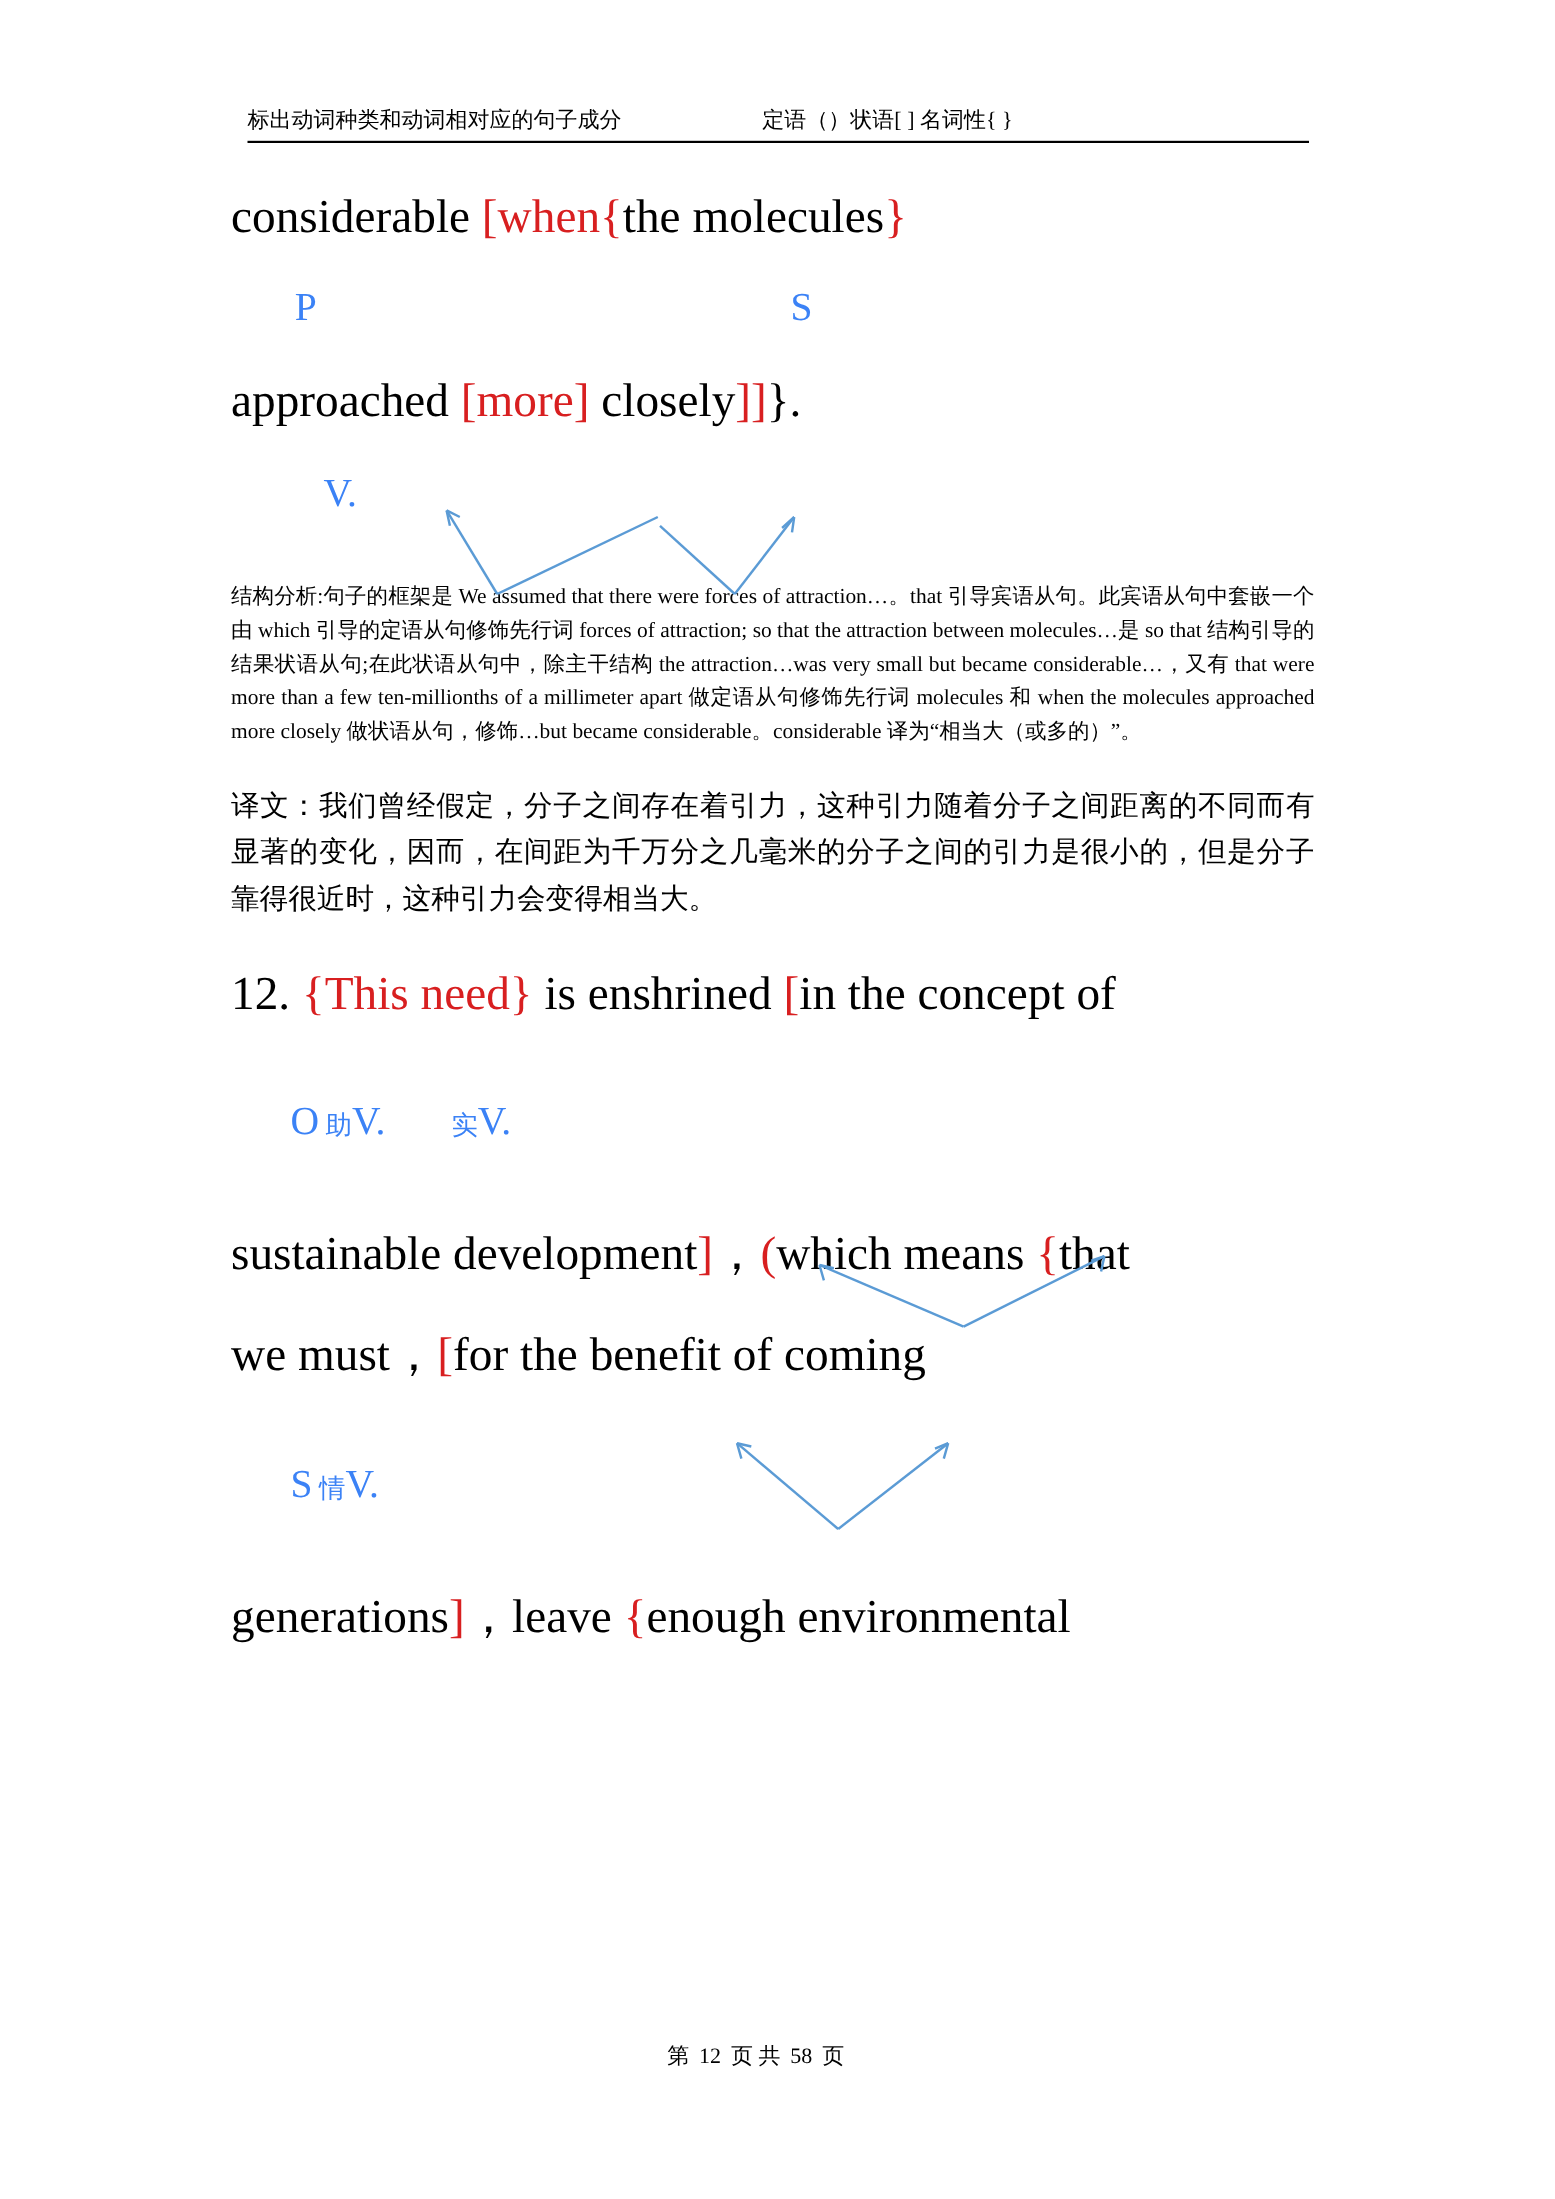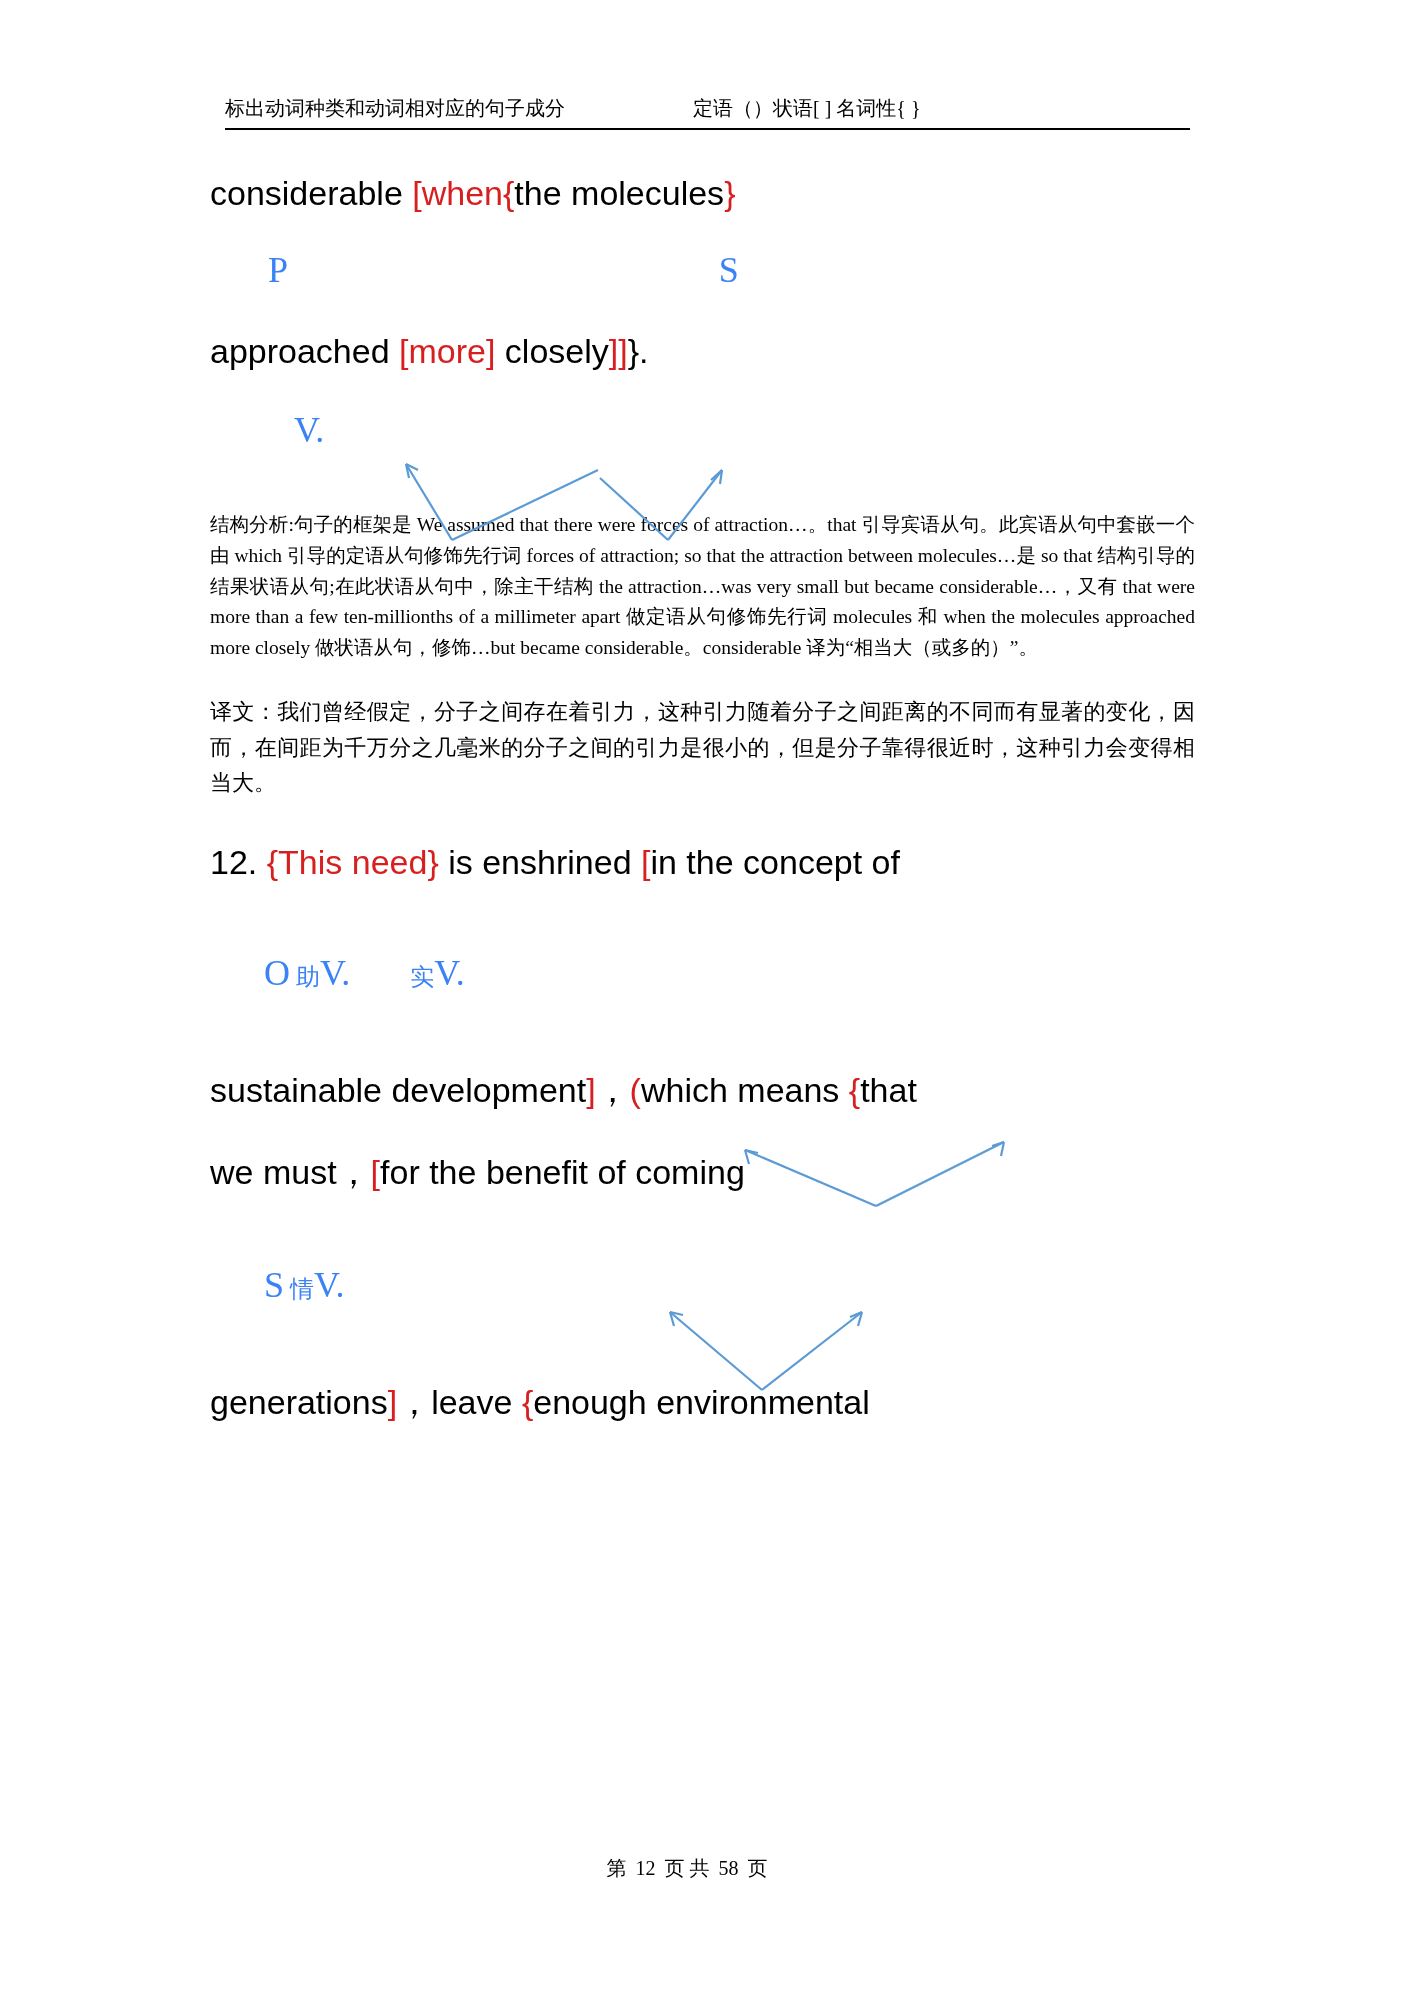--- a/index.html
+++ b/index.html
@@ -48,25 +48,25 @@
     background: #000;
   }
   
   .content {
     position: absolute;
     left: 210px;
     top: 160px;
     width: 1000px;
   }
   .big-line {
-    font-size: 34px;
+    font-size: 43px;
     line-height: 1.0;
     white-space: nowrap;
     margin: 0;
-    font-family: Liberation Sans, sans-serif;
+    font-family: Liberation Serif, serif;
   }
   .red { color: #d81f20; }
   .mark-row {
     font-size: 36px;
     color: #3b82f6;
     white-space: pre;
     font-family: "Liberation Serif", serif;
     line-height: 1.0;
   }
   .mark-small {
@@ -74,21 +74,21 @@
   }
   
   .para {
     font-size: 19.5px;
     line-height: 1.58;
     text-align: justify;
     font-family: "Liberation Serif", serif;
     margin: 0;
   }
   .para-cn {
-    font-size: 22px;
+    font-size: 26px;
     line-height: 1.62;
     text-align: justify;
     font-family: "Liberation Serif", serif;
     margin: 0;
   }
   
   .footer {
     position: absolute;
     left: 0;
     top: 1855px;

